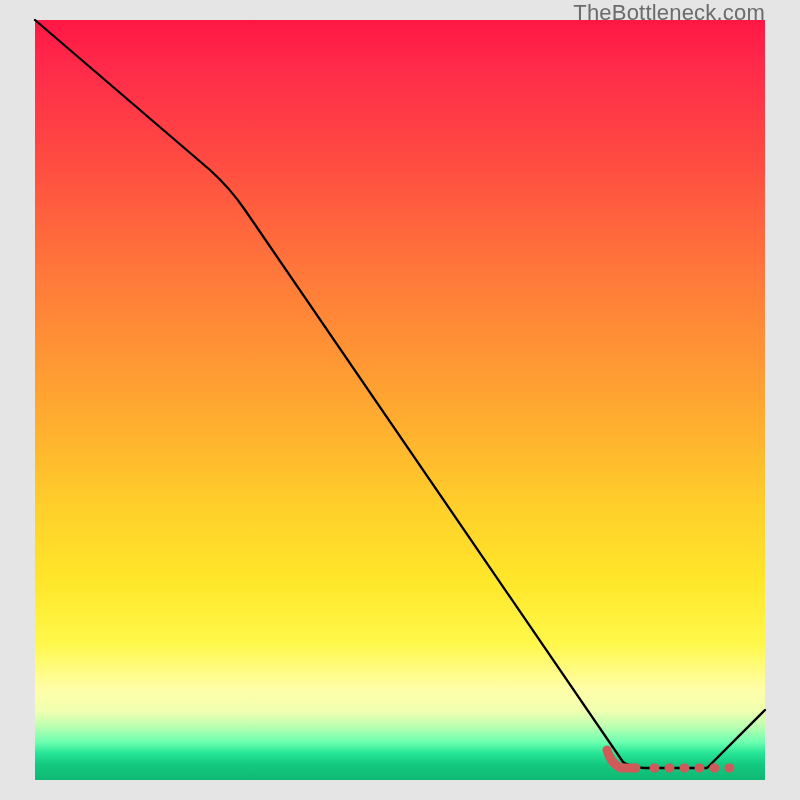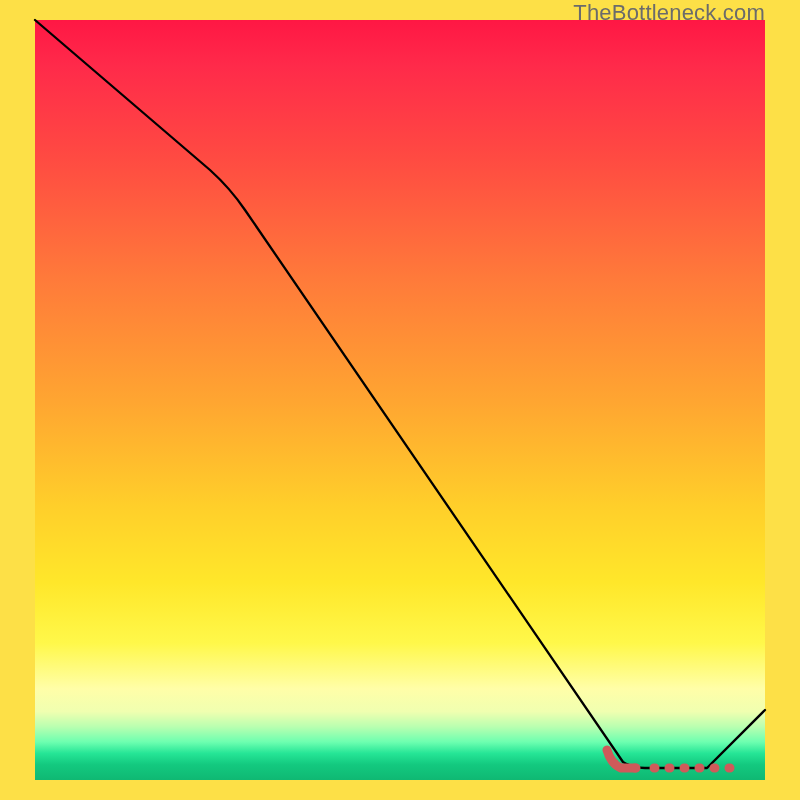--- a/index.html
+++ b/index.html
@@ -10,21 +10,21 @@
     background: #000;
     overflow: hidden;
     font-family: -apple-system, BlinkMacSystemFont, "Segoe UI", Arial, sans-serif;
   }
   .frame {
     position: absolute;
     left: 0;
     top: 0;
     width: 800px;
     height: 800px;
-    background: #fde047;
+    background: #e5e5e5;
   }
   .plot-area {
     position: absolute;
     left: 35px;
     top: 20px;
     width: 730px;
     height: 760px;
     
     background: linear-gradient(
       to bottom,

